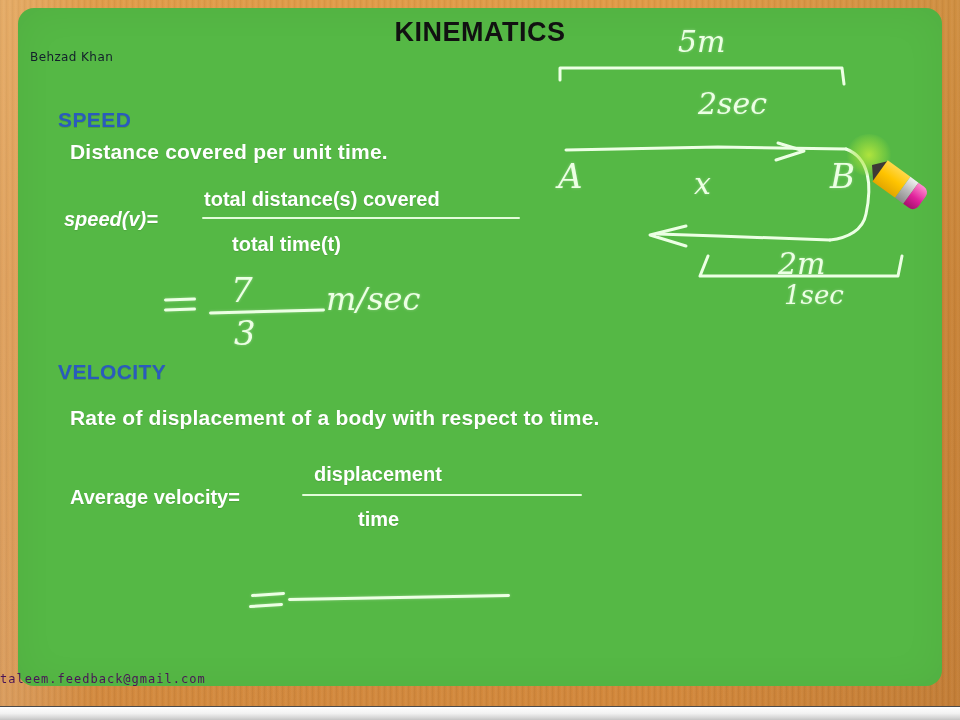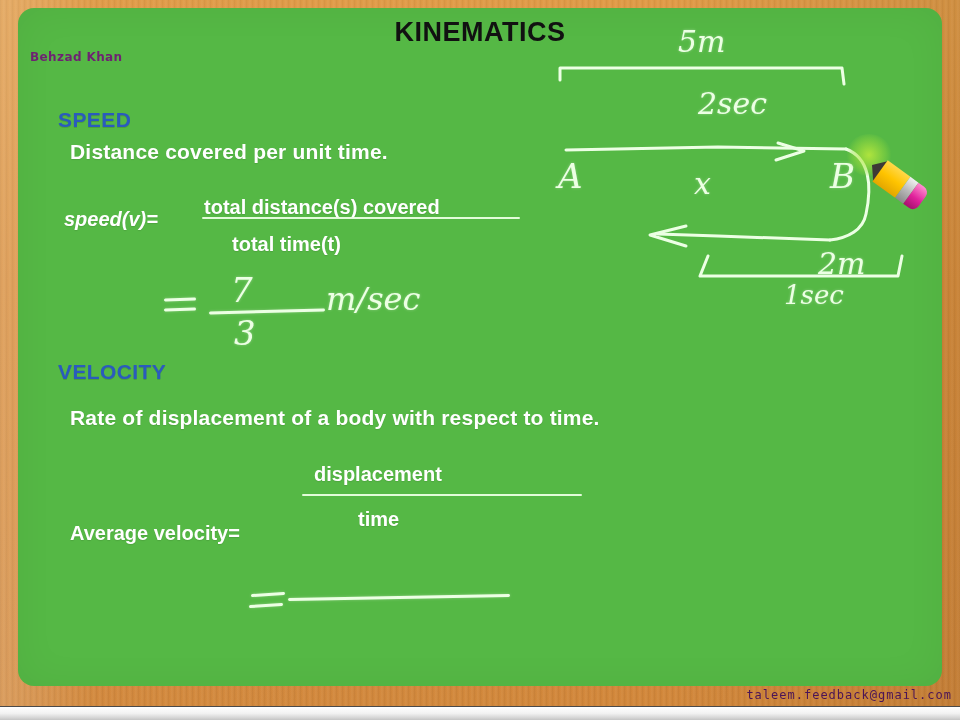--- a/index.html
+++ b/index.html
@@ -60,27 +60,26 @@
     color: #ffffff;
     font-size: 17px;
     letter-spacing: 1.2px;
     font-family: "DejaVu Sans", sans-serif;
     opacity: 0.92;
     white-space: nowrap;
   }
   .hdr-author {
     position: absolute;
     left: 12px; top: 42px;
-    color: #701a75;
+    color: #0f172a;
     font-size: 12px;
     letter-spacing: 0.4px;
     font-family: "DejaVu Sans", sans-serif;
     opacity: 0.95;
     white-space: nowrap;
-    font-weight: bold;
   }
   .hdr-title {
     position: absolute;
     left: 0; top: 9px;
     width: 924px;
     text-align: center;
     color: #111111;
     font-size: 27px;
     font-weight: bold;
     letter-spacing: 0.5px;
@@ -193,23 +192,23 @@
   #pencil .eraser {
     position: absolute; left: 48px; top: 0;
     width: 14px; height: 26px;
     border-radius: 0 7px 7px 0;
     background: linear-gradient(180deg, #ff8fd0 0%, #e0219b 55%, #a5106e 100%);
   }
 
   
   #footer-email {
     position: absolute;
-    left: 0; top: 688px;
+    left: 0; top: 672px;
     width: 952px;
-    text-align: right;
+    text-align: left;
     font-family: "DejaVu Sans Mono", monospace;
     font-size: 12px;
     letter-spacing: 1px;
     color: #4a1457;
   }
 </style>
 </head>
 <body>
 
 <div id="screen">
@@ -218,34 +217,34 @@
   <div id="frame-sheen"></div>
 
   <div id="board">
 
     <div class="hdr-author">Behzad Khan</div>
     <div class="hdr-title">KINEMATICS</div>
 
     <div class="section-head" style="left:40px; top:100px;">SPEED</div>
     <div class="body-text" style="left:52px; top:132px;">Distance covered per unit time.</div>
     <div class="eq-label" style="left:46px; top:200px;font-style:italic;">speed(v)=</div>
-    <div class="frac-num" style="left:186px; top:188px;">total distance(s) covered</div>
+    <div class="frac-num" style="left:186px; top:180px;">total distance(s) covered</div>
     <div class="frac-bar" style="left:184px; top:209px; width:318px;"></div>
     <div class="frac-den" style="left:214px; top:225px;text-align:center;">total time(t)</div>
 
     <div class="ink-line" style="left:146px; top:290px; width:32px; height:3px; transform:rotate(-2deg);"></div>
     <div class="ink-line" style="left:146px; top:300px; width:32px; height:3px; transform:rotate(-2deg);"></div>
     <div class="ink" style="left:213px; top:262px; font-size:34px;">7</div>
     <div class="ink-line" style="left:191px; top:302px; width:116px; height:3px; transform:rotate(-1.5deg);"></div>
     <div class="ink" style="left:216px; top:305px; font-size:34px;">3</div>
     <div class="ink" style="left:308px; top:272px; font-size:32px;">m/sec</div>
 
     <div class="section-head" style="left:40px; top:352px;">VELOCITY</div>
     <div class="body-text" style="left:52px; top:398px;">Rate of displacement of a body with respect to time.</div>
-    <div class="eq-label" style="left:52px; top:478px;margin-top:36px;">Average velocity=</div>
+    <div class="eq-label" style="left:52px; top:478px;">Average velocity=</div>
     <div class="frac-num" style="left:296px; top:455px;">displacement</div>
     <div class="frac-bar" style="left:284px; top:486px; width:280px;"></div>
     <div class="frac-den" style="left:340px; top:500px;">time</div>
 
     <div class="ink-line" style="left:233px; top:585px; width:34px; height:3px; transform:rotate(-4deg);"></div>
     <div class="ink-line" style="left:231px; top:596px; width:34px; height:3px; transform:rotate(-4deg);"></div>
     <div class="ink-line" style="left:270px; top:588px; width:222px; height:3px; transform:rotate(-1deg);"></div>
 
     <div class="ink" style="left:660px; top:16px; font-size:30px;">5m</div>
 
@@ -261,21 +260,21 @@
       <polyline points="812,232 700,228 640,226"></polyline>
       <path d="M 668,218 L 632,227 L 668,238"></path>
 
       <polyline points="690,248 682,268 880,268 884,248"></polyline>
     </svg>
 
     <div class="ink" style="left:680px; top:78px; font-size:30px;">2sec</div>
     <div class="ink" style="left:540px; top:148px; font-size:34px;">A</div>
     <div class="ink" style="left:676px; top:158px; font-size:30px;">x</div>
     <div class="ink" style="left:812px; top:148px; font-size:34px;">B</div>
-    <div class="ink" style="left:800px; top:238px; font-size:30px;">2m</div>
+    <div class="ink" style="left:760px; top:238px; font-size:30px;">2m</div>
     <div class="ink" style="left:746px; top:272px; font-size:26px;margin-left:20px;">1sec</div>
 
   </div>
 
   <div id="pencil-glow"></div>
   <div id="pencil">
     <div class="tip"></div>
     <div class="body"></div>
     <div class="ferrule"></div>
     <div class="eraser"></div>

